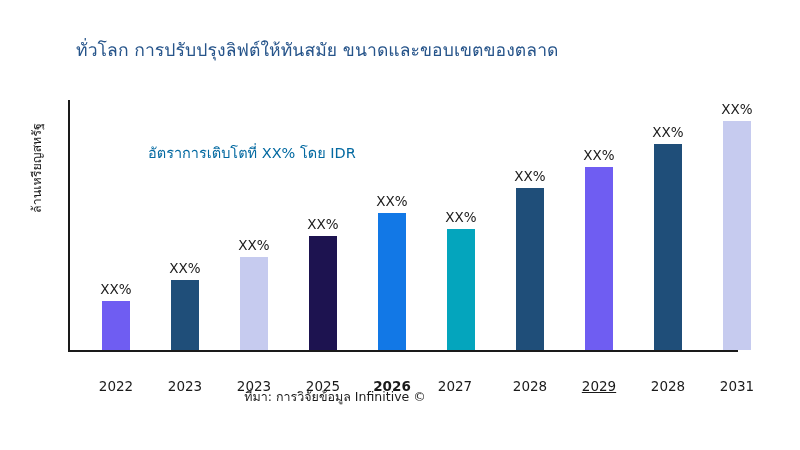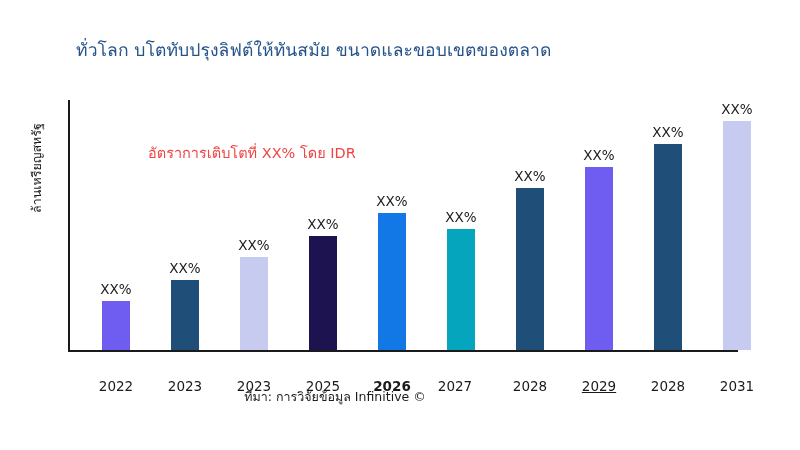--- a/index.html
+++ b/index.html
@@ -107,42 +107,42 @@
     color: #1a1a1a;
     margin-top: 20px;
   }
 
   
   #cagr-annotation {
     position: absolute;
     left: 148px;
     top: 141px;
     font-size: 14.5px;
-    color: #ef4444;
+    color: #0369a1;
     white-space: nowrap;
   }
 
   
   #source-caption {
     position: absolute;
     left: 0;
     top: 387px;
     width: 670px;
     text-align: center;
     font-size: 12.5px;
     color: #1b1b1b;
     white-space: nowrap;
   }
 </style>
 </head>
 <body>
 
 <div id="page">
 
-  <div id="chart-title">ทั่วโลก บโตทับปรุงลิฟต์ให้ทันสมัย ขนาดและขอบเขตของตลาด</div>
+  <div id="chart-title">ทั่วโลก การปรับปรุงลิฟต์ให้ทันสมัย ขนาดและขอบเขตของตลาด</div>
 
   <div id="y-axis-label">ล้านเหรียญสหรัฐ</div>
 
   <div id="plot-area">
     <div id="y-axis-line"></div>
     <div id="x-axis-line"></div>
     <div id="bars-container">
         <div class="bar-group" style="left: 34px; height: 75px;">
           <div class="bar" title="2022" style="height: 49px; background: rgb(111, 93, 242);"></div>
           <div class="bar-value" style="bottom: 53px;">XX%</div>

